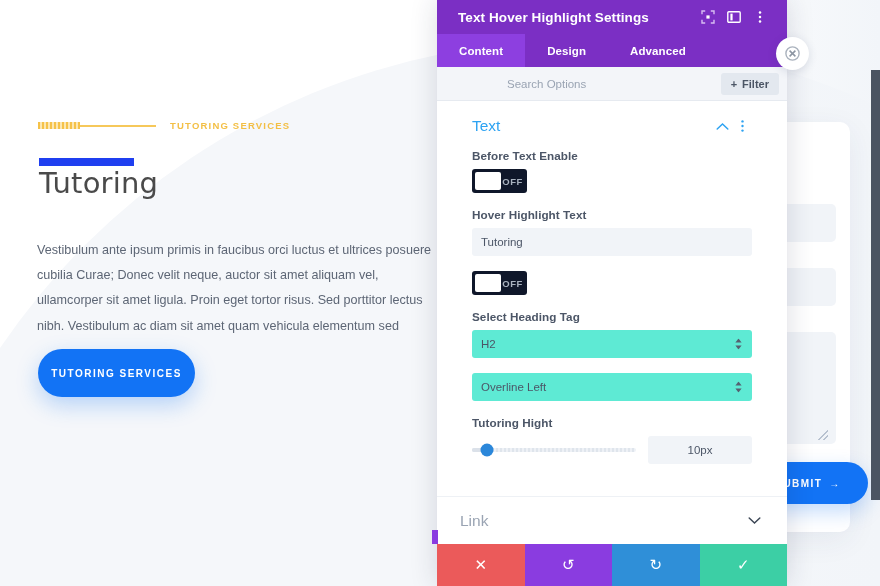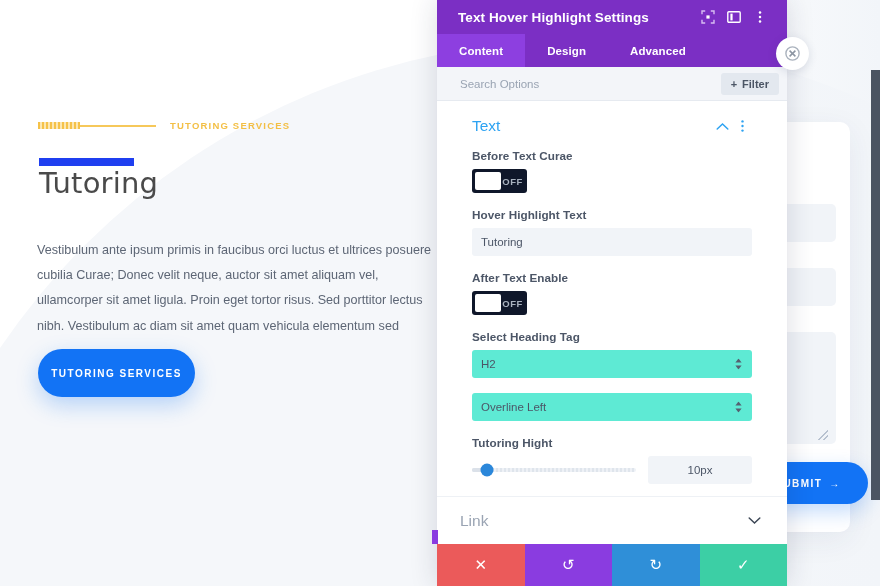--- a/index.html
+++ b/index.html
@@ -136,21 +136,21 @@
   }
   .mtab.active { background: #8d3fe0; }
 
   .searchbar {
     height: 34px; background: #f3f5f9; flex: none;
     display: flex; align-items: center; padding: 0 8px 0 23px;
     border-bottom: 1px solid #e6eaf0;
   }
   .search-input {
     flex: 1; border: none; background: transparent; outline: none;
-    font-size: 11.5px; color: #6b7584; font-family: "Liberation Sans", sans-serif;
+    font-size: 11.5px; color: #6b7584; font-family: "Liberation Sans", sans-serif; margin-left: 47px;
   }
   .search-input::placeholder { color: #9aa4b3; }
   .filter-btn {
     background: #e3e8ef; border: none; border-radius: 3px; cursor: pointer;
     height: 22px; padding: 0 10px;
     font-size: 11px; color: #4b5565; font-weight: 600;
     display: flex; align-items: center; gap: 5px;
     font-family: "Liberation Sans", sans-serif;
   }
 
@@ -344,34 +344,33 @@
         <span class="sec-ico">
           <svg width="13" height="14" viewBox="0 0 13 14">
             <circle cx="6.5" cy="2.4" r="1.2" fill="#2ea3f2"></circle>
             <circle cx="6.5" cy="7" r="1.2" fill="#2ea3f2"></circle>
             <circle cx="6.5" cy="11.6" r="1.2" fill="#2ea3f2"></circle>
           </svg>
         </span>
       </div>
 
       <div class="field">
-        <div class="field-label">Before Text Curae</div>
+        <div class="field-label">Before Text Enable</div>
         <div class="toggle">
           <span class="toggle-knob"></span>
           <span class="toggle-text">OFF</span>
         </div>
       </div>
 
       <div class="field">
         <div class="field-label">Hover Highlight Text</div>
         <input class="text-input" type="text" value="Tutoring" style="">
       </div>
 
       <div class="field">
-        <div class="field-label">After Text Enable</div>
         <div class="toggle">
           <span class="toggle-knob"></span>
           <span class="toggle-text">OFF</span>
         </div>
       </div>
 
       <div class="field">
         <div class="field-label">Select Heading Tag</div>
         <div class="select-box">
           <span>H2</span>

